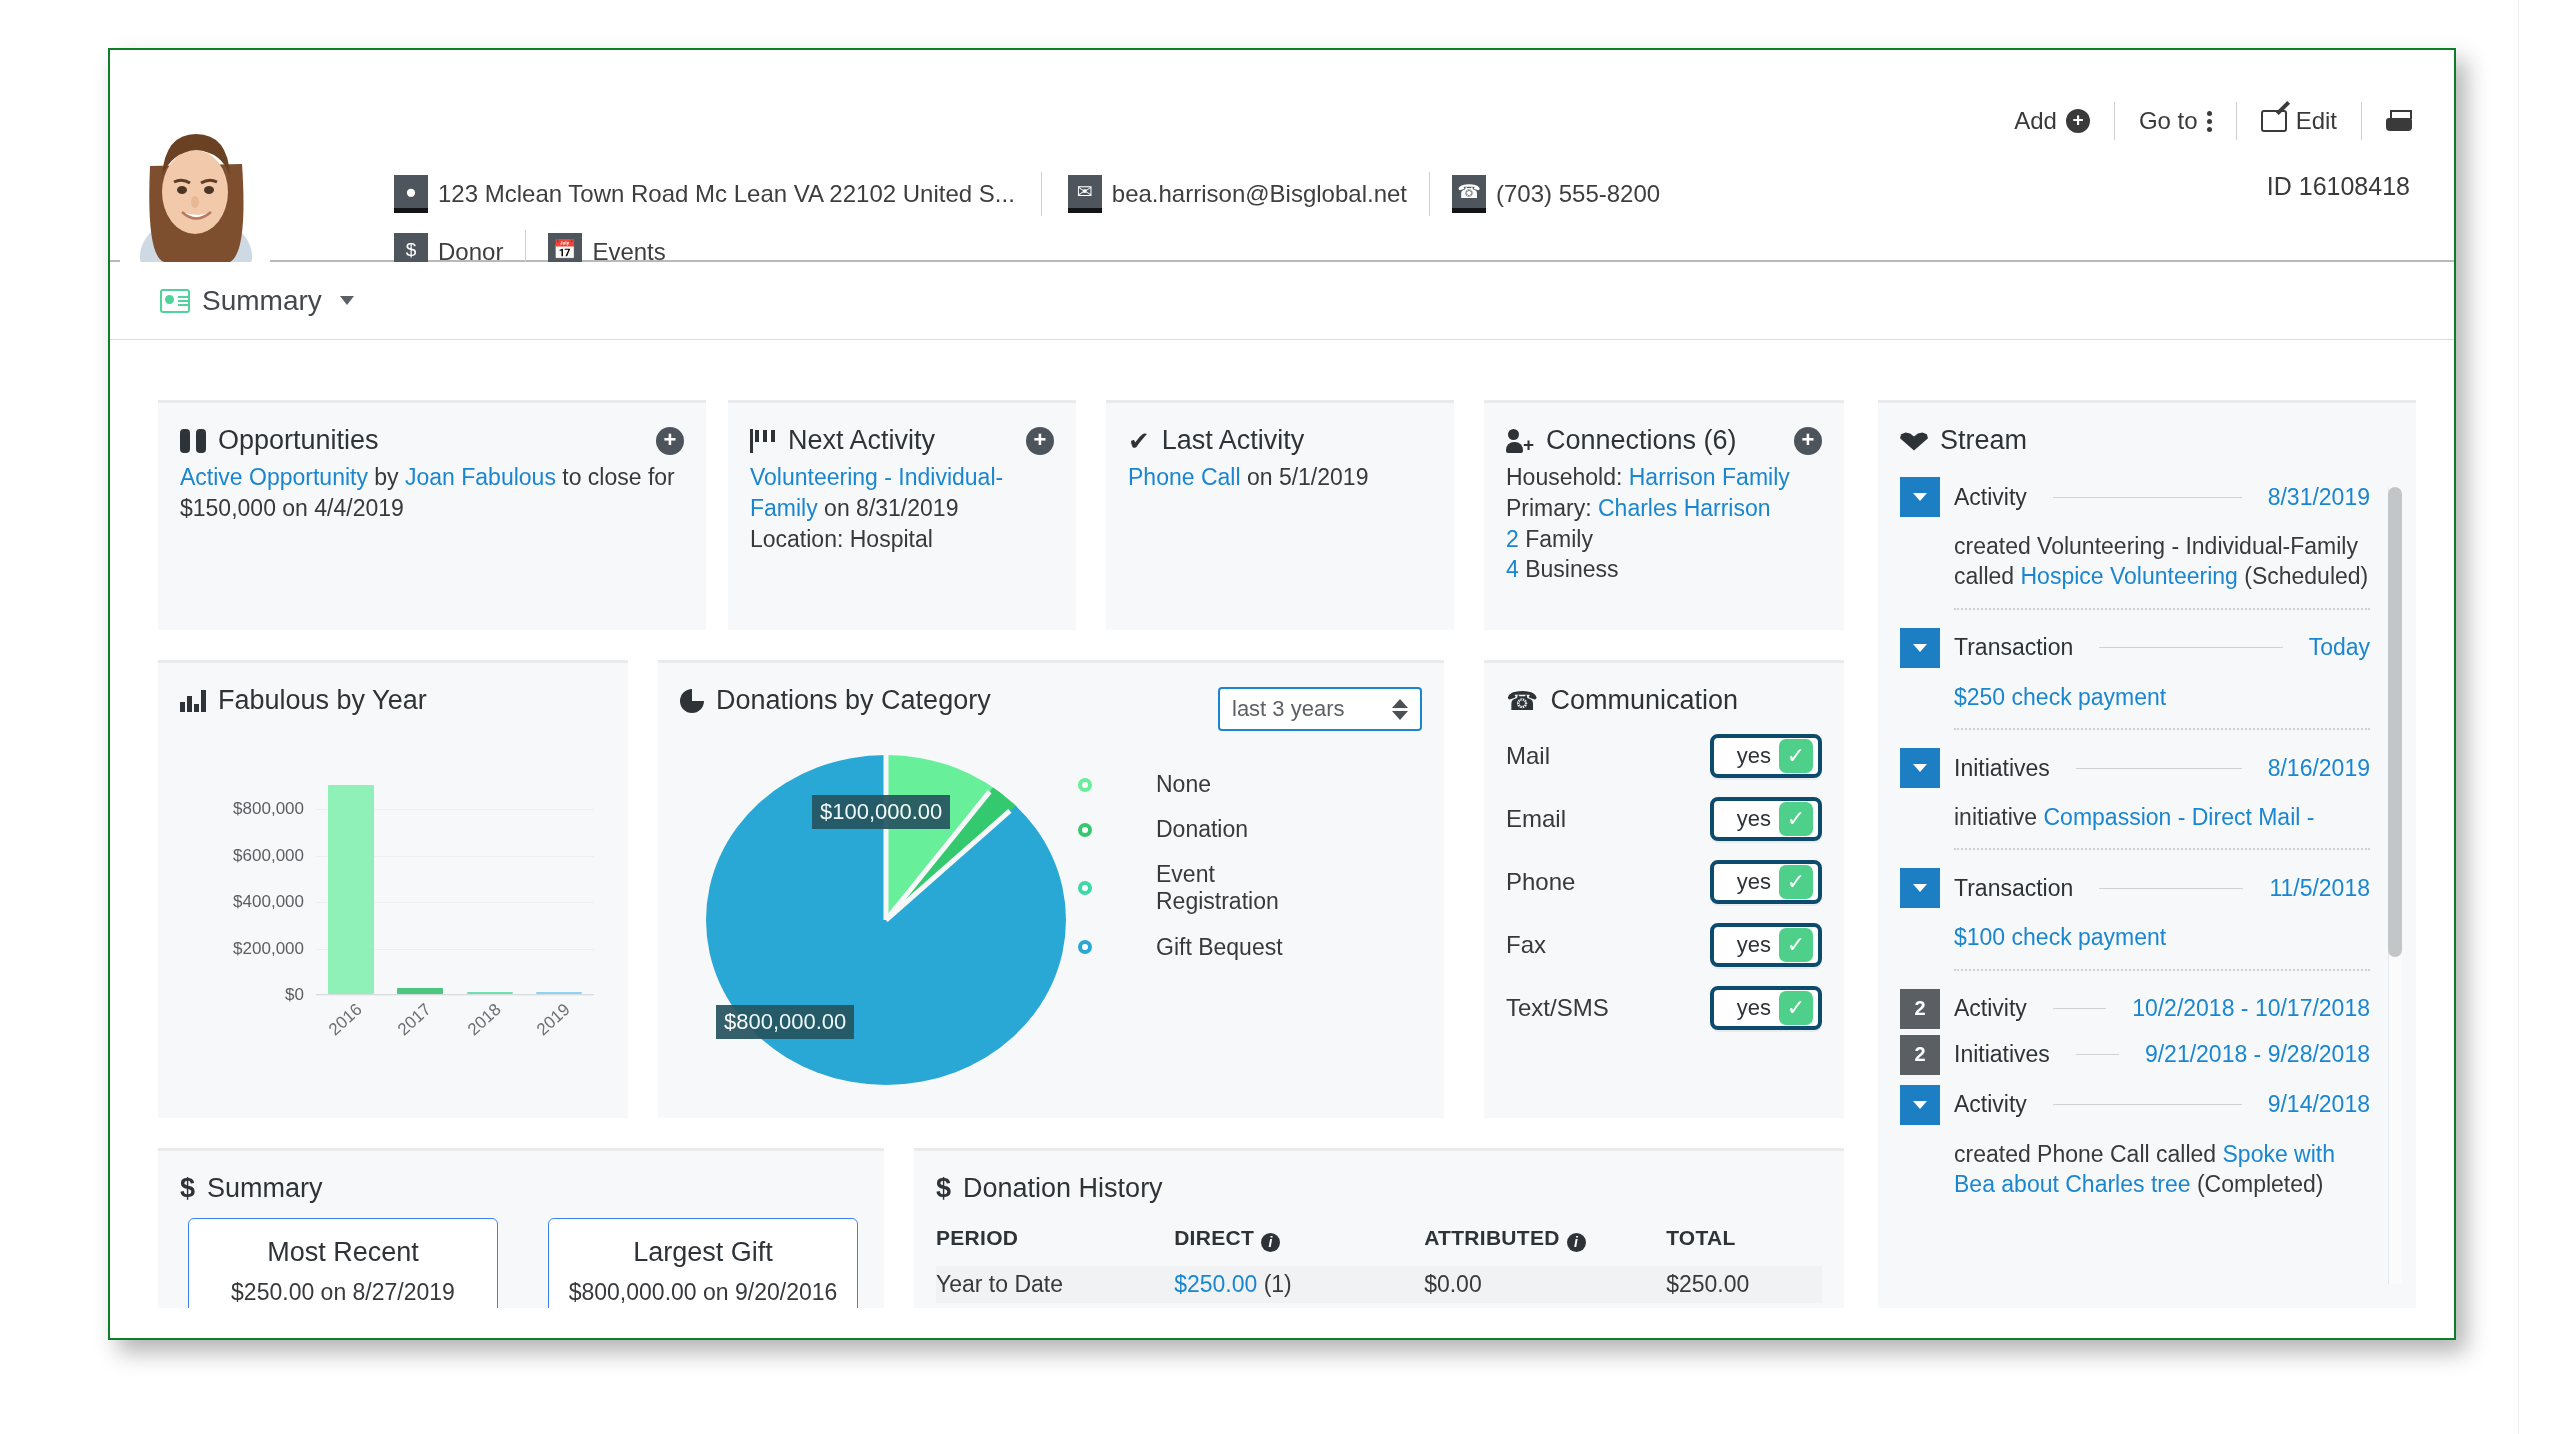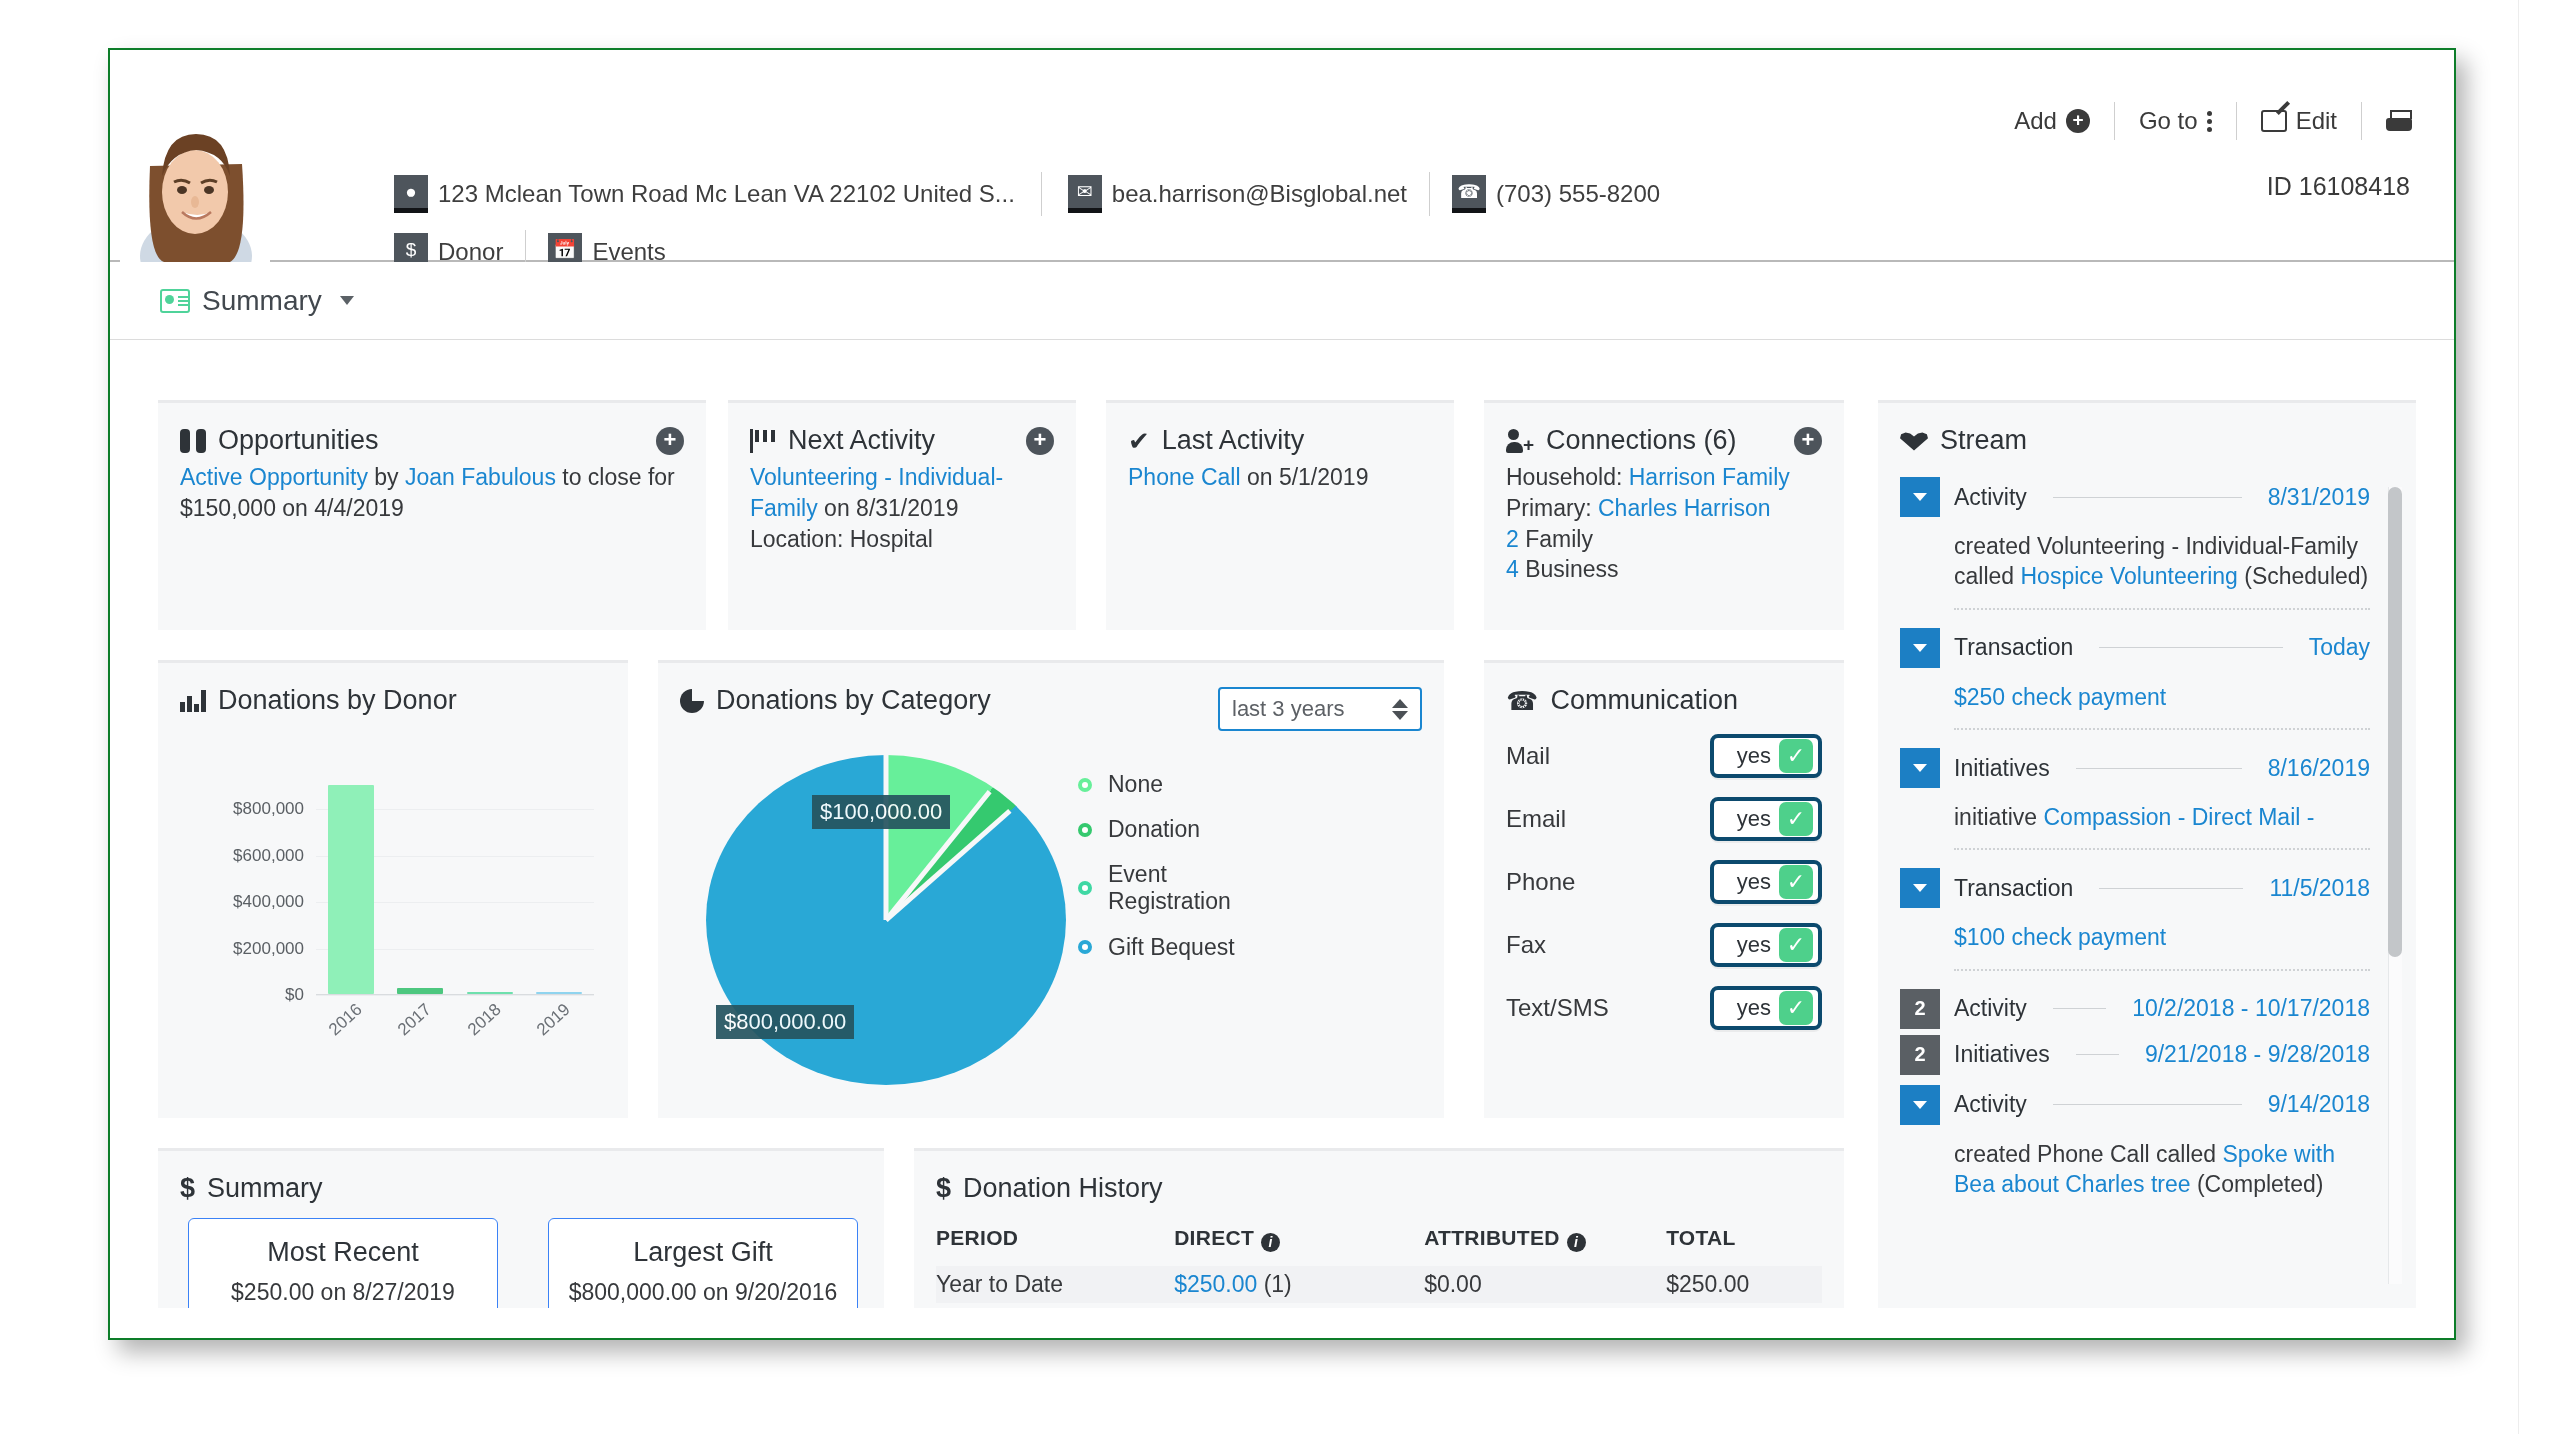--- a/index.html
+++ b/index.html
@@ -247,21 +247,21 @@
     position:absolute; left:12px; top:8px; width:360px; height:330px; border-radius:50%;
   }
   .pie-sep { position:absolute; left:50%; top:0; width:5px; height:50%; background:#f7f8f9; transform-origin: bottom center; }
   .pie-label {
     position:absolute; background:#25545f; color:#ffffff; font-size:22px;
     padding: 4px 8px; white-space:nowrap; opacity:0.92;
   }
   .legend { position:absolute; left: 420px; top: 108px; }
   .leg-row { display:flex; align-items:center; gap:16px; margin-bottom:18px; }
   .leg-dot { width:14px; height:14px; border-radius:50%; border:4px solid; background:#fff; flex:none; }
-  .leg-txt { font-size:23px; color:#37393c; line-height:1.18; }
+  .leg-txt { font-size:23px; color:#37393c; line-height:1.18;margin-left:48px; }
   .period-select {
     position:absolute; right:22px; top:24px; width:204px; height:44px;
     border:2px solid #1a86d0; border-radius:4px; background:#fff;
     display:flex; align-items:center; padding: 0 12px; justify-content: space-between;
   }
   .period-select span { font-size:22px; color:#5d6166; }
   .spin { display:flex; flex-direction:column; gap:3px; }
   .spin .up { width:0;height:0;border-left:8px solid transparent;border-right:8px solid transparent;border-bottom:9px solid #4b5055; }
   .spin .dn { width:0;height:0;border-left:8px solid transparent;border-right:8px solid transparent;border-top:9px solid #4b5055; }
 
@@ -476,21 +476,21 @@
   </div>
 
   <div class="panel" id="card-donations-year">
     <div class="panel-title">
       <span class="ico ico-bars">
           <i></i>
           <i></i>
           <i></i>
           <i></i>
         </span>
-      <span>Donations by Donor</span>
+      <span>Fabulous by Year</span>
     </div>
     <div class="bars-wrap">
       <div class="bars-plot" id="bars-plot">
           <div class="gridline" style="top: 232px;"></div>
           <div class="ytick" style="top: 232px;">$0</div>
           <div class="gridline" style="top: 185.6px;"></div>
           <div class="ytick" style="top: 185.6px;">$200,000</div>
           <div class="gridline" style="top: 139.2px;"></div>
           <div class="ytick" style="top: 139.2px;">$400,000</div>
           <div class="gridline" style="top: 92.8px;"></div>

